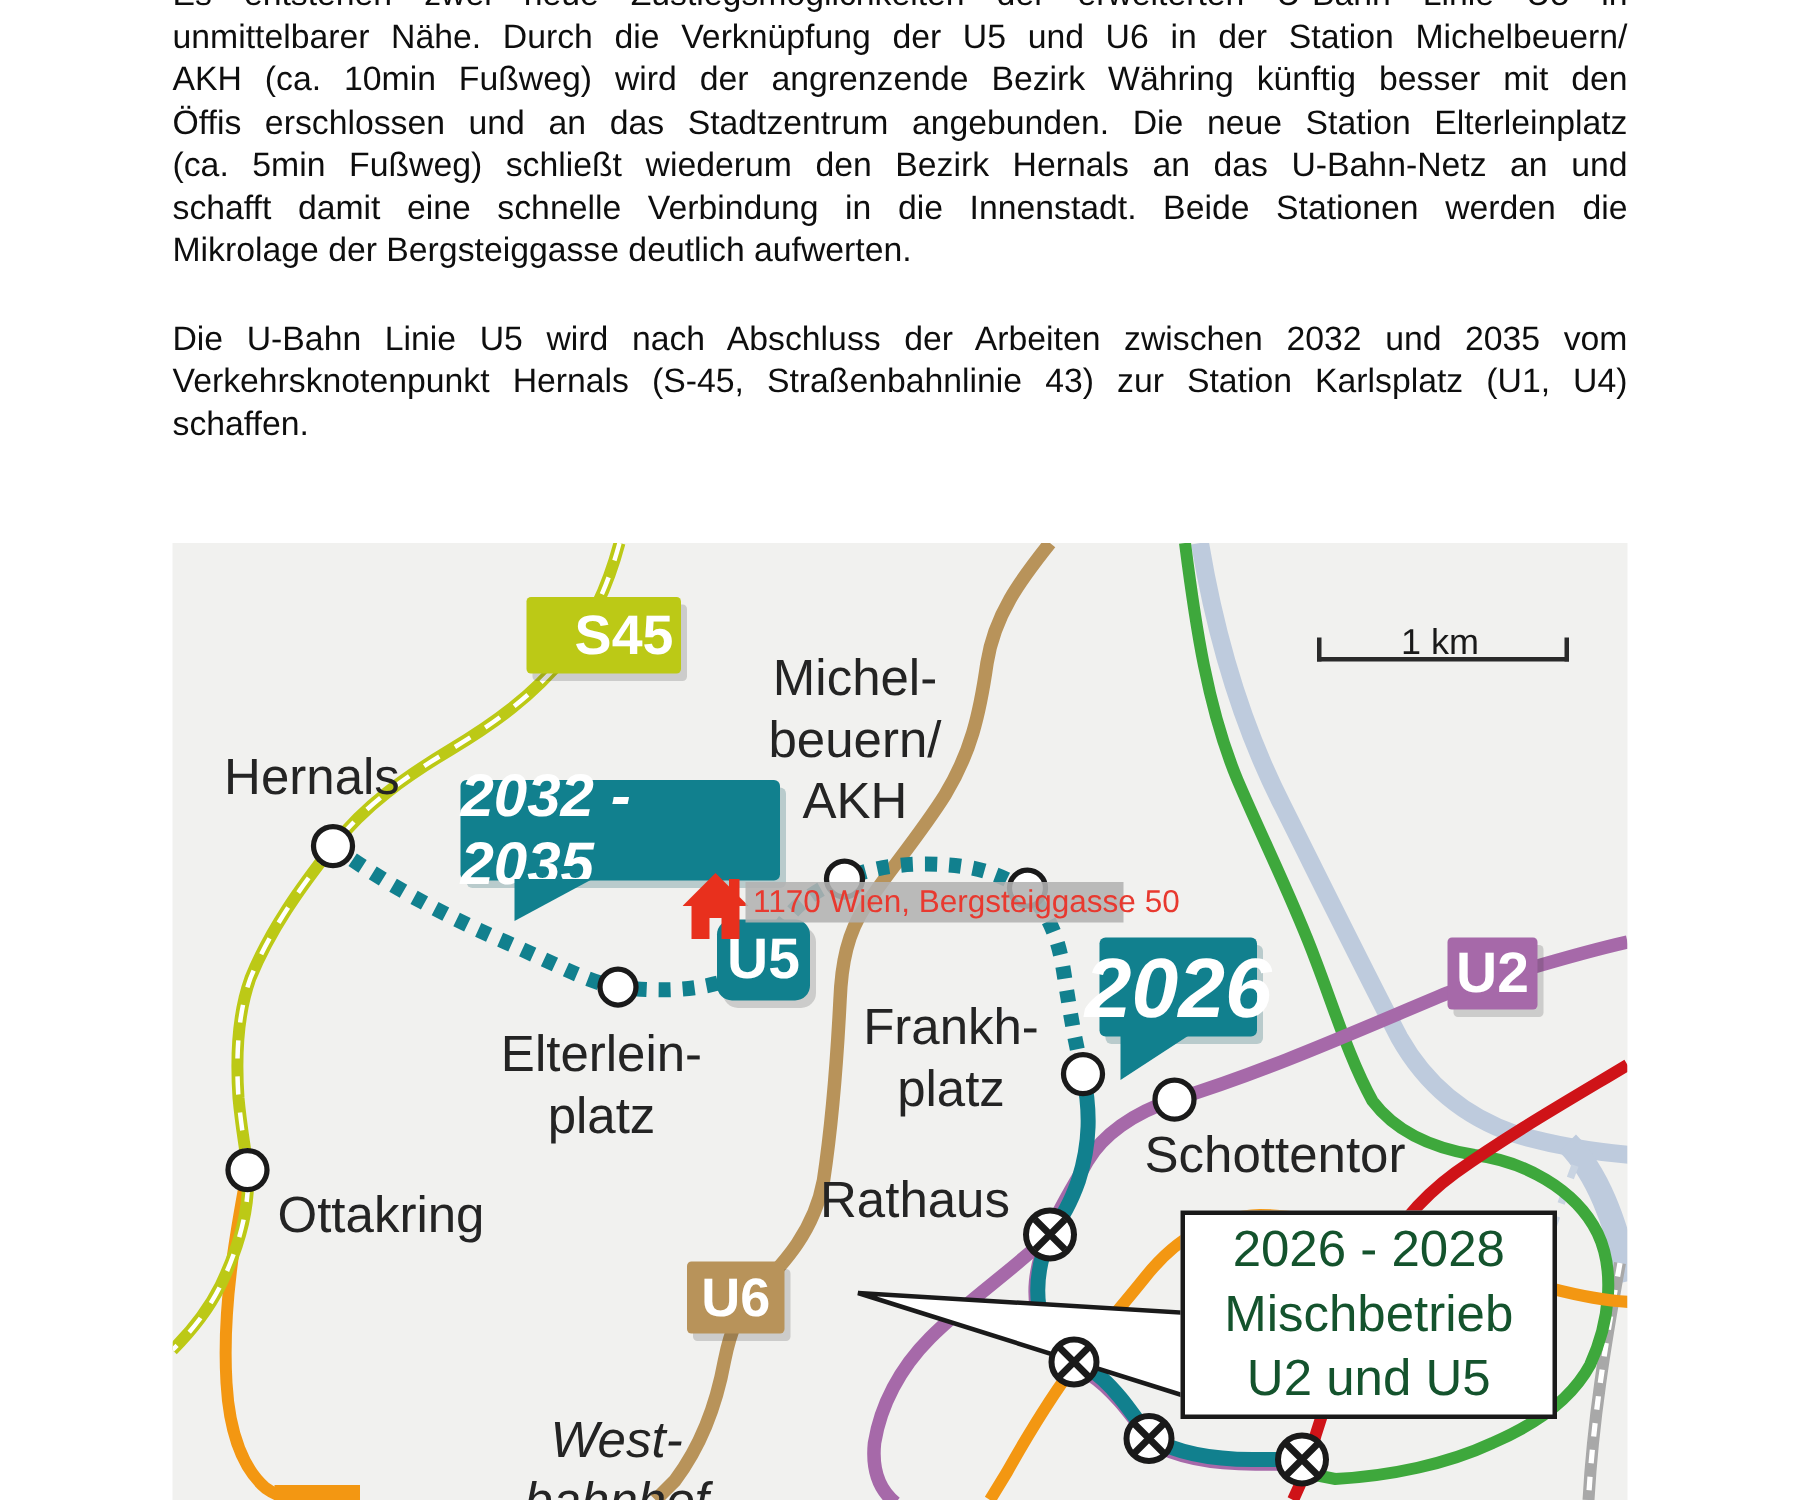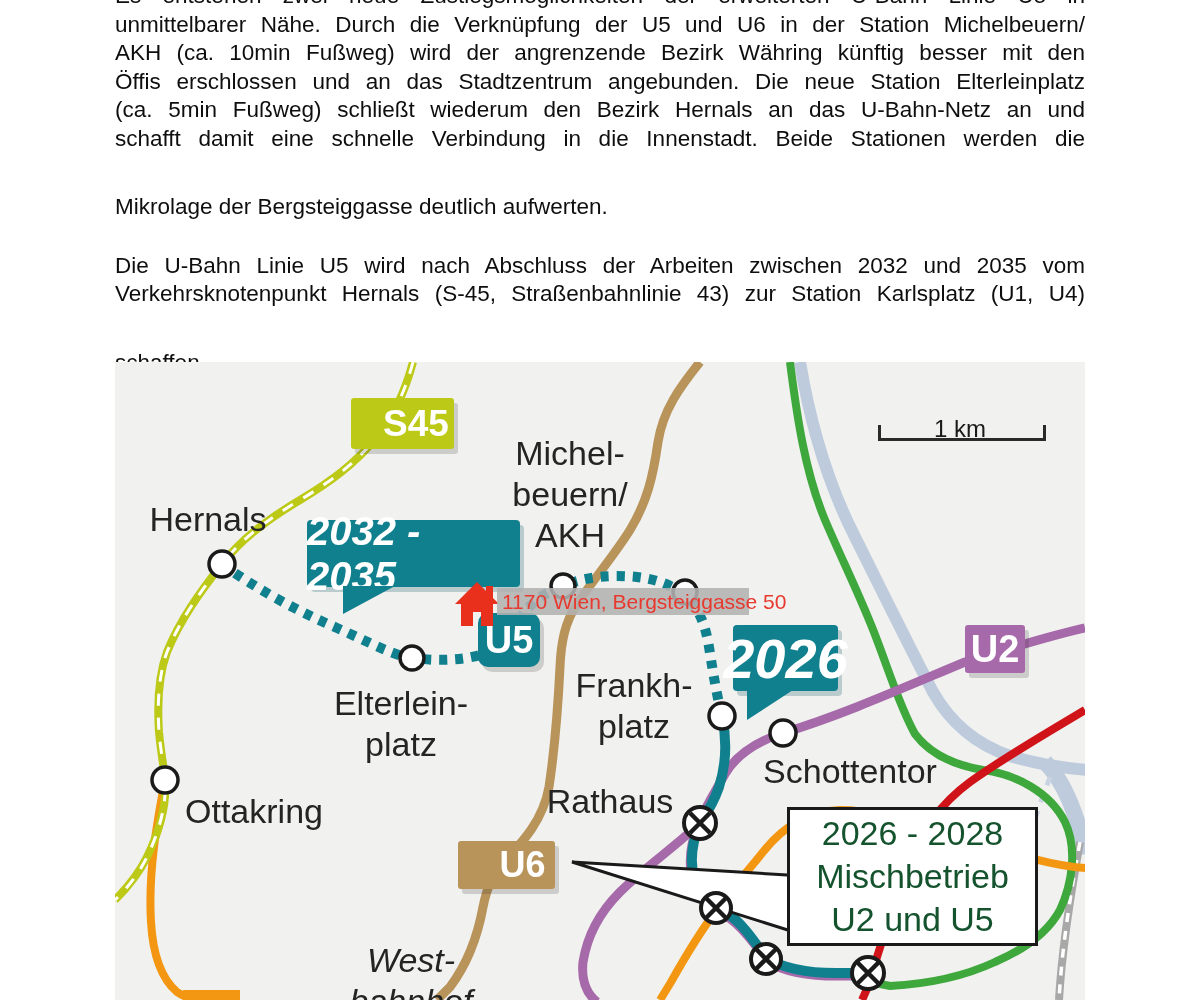--- a/index.html
+++ b/index.html
@@ -8,21 +8,21 @@
     background:#ffffff;
     font-family:"Liberation Sans","DejaVu Sans",sans-serif;
     -webkit-font-smoothing:antialiased;
   }
   
   .doc{
     position:absolute;left:115px;top:-18px;width:970px;
     color:#0e0e0e;font-size:22.5px;line-height:28.5px;
   }
   .doc-line{text-align:justify;text-align-last:justify;white-space:normal;}
-  .doc-line.last{text-align-last:left;margin-top:40px;}
+  .doc-line.last{text-align-last:left;}
   .para-gap{height:30px;}
   
   .map{
     position:absolute;left:115px;top:362px;width:970px;height:638px;
     background:#f1f1ef;overflow:hidden;
   }
   .map svg{position:absolute;left:0;top:0;}
   .overlay{position:absolute;}
   .map-label{
     position:absolute;transform:translate(-50%,-50%);
@@ -139,21 +139,21 @@
       </g>
       <g>
         <circle cx="753" cy="611" r="16" fill="#ffffff" stroke="#1a1a1a" stroke-width="4"></circle>
         <path d="M742,600 L764,622 M764,600 L742,622" stroke="#1a1a1a" stroke-width="4.5"></path>
       </g>
     </g>
   </svg>
 
   <div class="badge badge-s45 overlay" style="left:236px;top:36px;width:76px;height:51px;padding-left:27px;">S45</div>
   <div class="badge badge-teal overlay" style="left:363px;top:251px;width:62px;height:54px;font-size:38px;">U5</div>
-  <div class="badge badge-u6 overlay" style="left:343px;top:479px;width:65px;height:48px;padding-left:32px;">U6</div>
+  <div class="badge badge-u6 overlay" style="left:343px;top:479px;width:65px;height:48px;">U6</div>
   <div class="badge badge-u2 overlay" style="left:850px;top:263px;width:60px;height:48px;">U2</div>
 
   <div class="bubble overlay" style="left:192px;top:158px;width:213px;height:67px;font-size:40px;">
     <span>2032 - 2035</span>
     <span class="tail" style="left:36px;"></span>
   </div>
   <div class="bubble overlay" style="left:618px;top:263px;width:105px;height:66px;font-size:56px;">
     <span>2026</span>
     <span class="tail" style="left:14px;border-right-width:46px;border-top-width:30px;"></span>
   </div>

